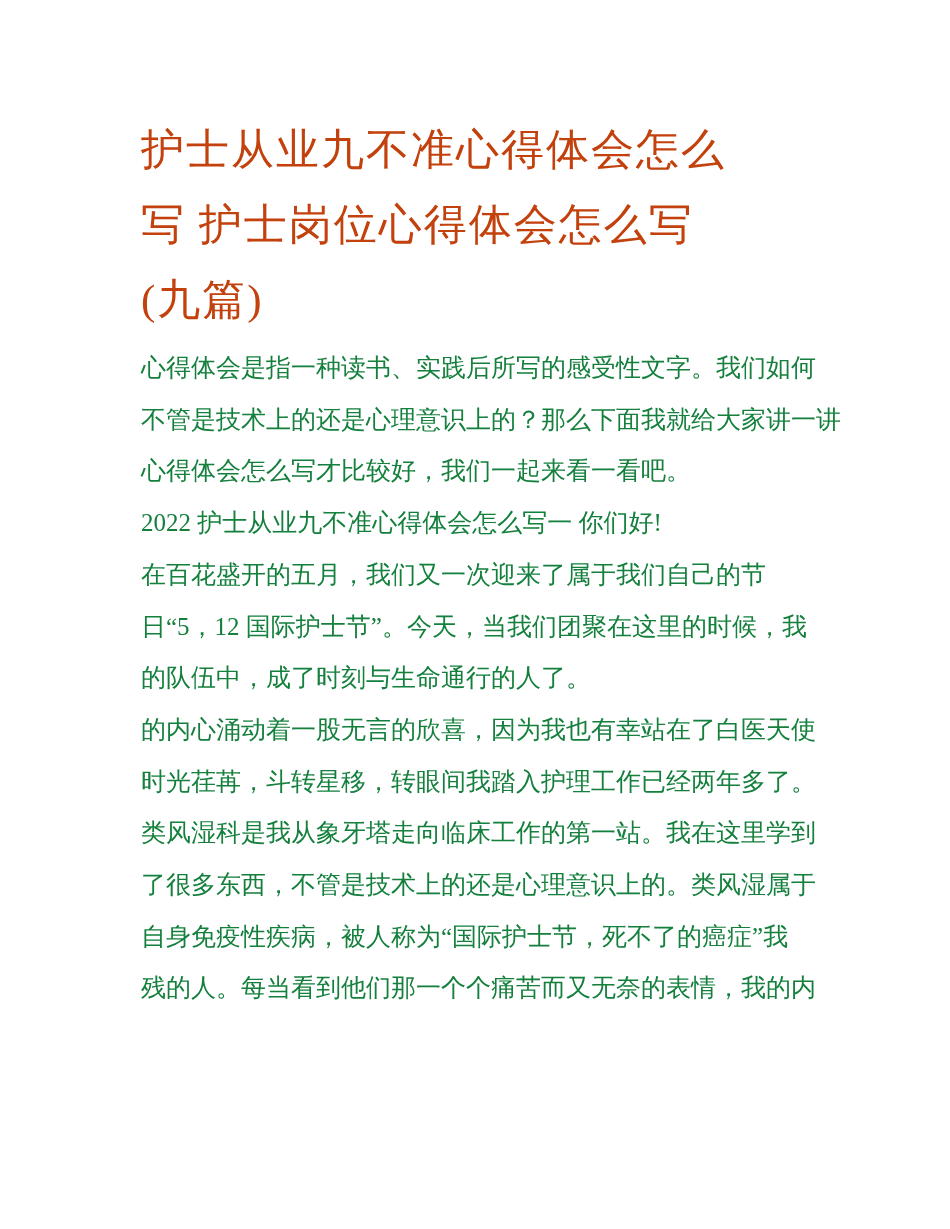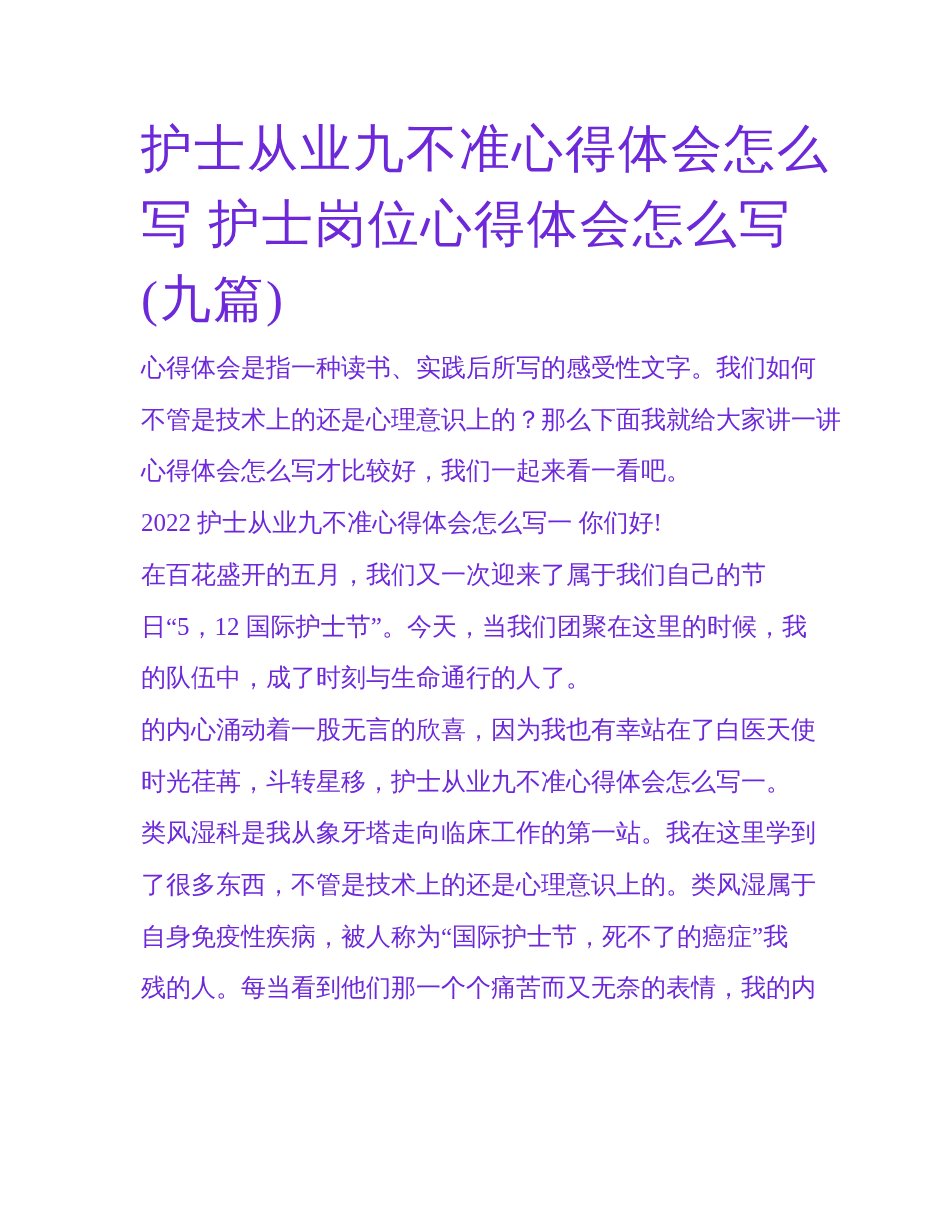--- a/index.html
+++ b/index.html
@@ -16,40 +16,40 @@
     overflow: hidden;
     font-family: "Liberation Serif", "DejaVu Serif", serif;
     color: #000000;
   }
   .doc-title {
     position: absolute;
     left: 141px;
     top: 112px;
     width: 700px;
     margin: 0;
-    font-size: 51px;
+    font-size: 43px;
     font-weight: 400;
     line-height: 75px;
     letter-spacing: 2px;
-    color: #6d28d9;
+    color: #c2410c;
     font-family: Liberation Serif, serif;
   }
   .title-line {
     display: block;
     white-space: pre;
   }
   .doc-body {
     position: absolute;
     left: 141px;
     top: 342px;
     width: 690px;
     font-size: 25px;
     line-height: 51.7px;
     letter-spacing: 0px;
-    color: #6d28d9;
+    color: #15803d;
   }
   .body-line {
     display: block;
     margin: 0;
     white-space: pre;
   }
 </style>
 </head>
 <body>
 
@@ -63,20 +63,20 @@
 
   <div class="doc-body">
     <p class="body-line">心得体会是指一种读书、实践后所写的感受性文字。我们如何</p>
     <p class="body-line">不管是技术上的还是心理意识上的？那么下面我就给大家讲一讲</p>
     <p class="body-line">心得体会怎么写才比较好，我们一起来看一看吧。</p>
     <p class="body-line">2022 护士从业九不准心得体会怎么写一 你们好!</p>
     <p class="body-line">在百花盛开的五月，我们又一次迎来了属于我们自己的节</p>
     <p class="body-line">日“5，12 国际护士节”。今天，当我们团聚在这里的时候，我</p>
     <p class="body-line">的队伍中，成了时刻与生命通行的人了。</p>
     <p class="body-line">的内心涌动着一股无言的欣喜，因为我也有幸站在了白医天使</p>
-    <p class="body-line">时光荏苒，斗转星移，护士从业九不准心得体会怎么写一。</p>
+    <p class="body-line">时光荏苒，斗转星移，转眼间我踏入护理工作已经两年多了。</p>
     <p class="body-line">类风湿科是我从象牙塔走向临床工作的第一站。我在这里学到</p>
     <p class="body-line">了很多东西，不管是技术上的还是心理意识上的。类风湿属于</p>
     <p class="body-line">自身免疫性疾病，被人称为“国际护士节，死不了的癌症”我</p>
     <p class="body-line">残的人。每当看到他们那一个个痛苦而又无奈的表情，我的内</p>
   </div>
 
 </div>
 
 </body></html>

